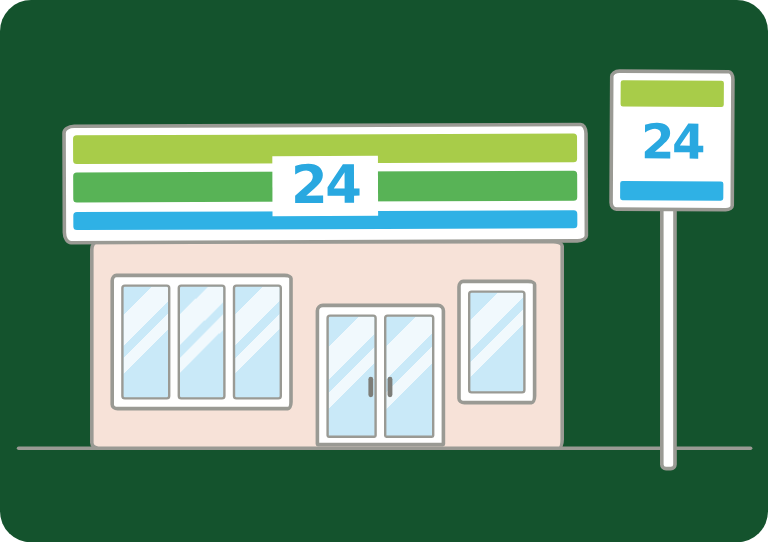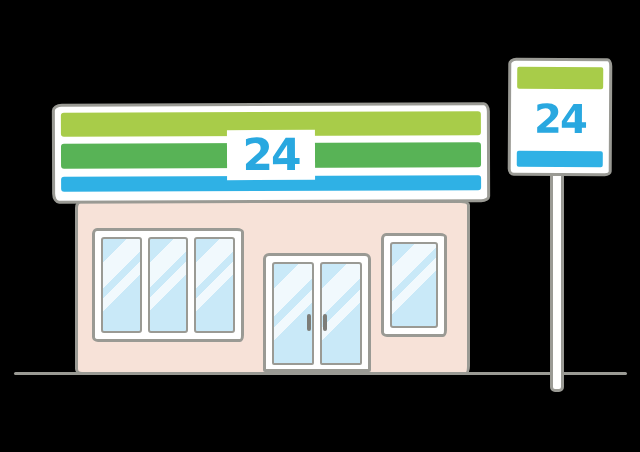--- a/index.html
+++ b/index.html
@@ -1,18 +1,19 @@
 <!DOCTYPE html>
 <html style="--stripe-light-green: #a8cc49; --stripe-green: #58b356; --stripe-blue: #2fb1e5; --sign-number-blue: #29a8e0; --facade-pink: #f7e2d8; --glass-blue: #c9e9f8; --outline-gray: #9a9a94; --frame-white: #ffffff;"><head>
 <meta charset="utf-8">
 <style>
   html,body{margin:0;padding:0;background:#ffffff;}
   .canvas{
-    position:relative;width:640px;height:452px;background:#000000;overflow:hidden;
+    position:relative;width:640px;height:452px;background:#14532d;overflow:hidden;
     font-family:"DejaVu Sans","Liberation Sans",sans-serif;
+    border-radius:26px;
   }
   
   .ground-line{
     position:absolute;left:14px;top:372px;width:613px;height:3px;
     background:var(--outline-gray);border-radius:3px;z-index:0;
   }
   
   .building{
     position:absolute;left:75px;top:200px;width:395px;height:175px;
     background:var(--facade-pink);

